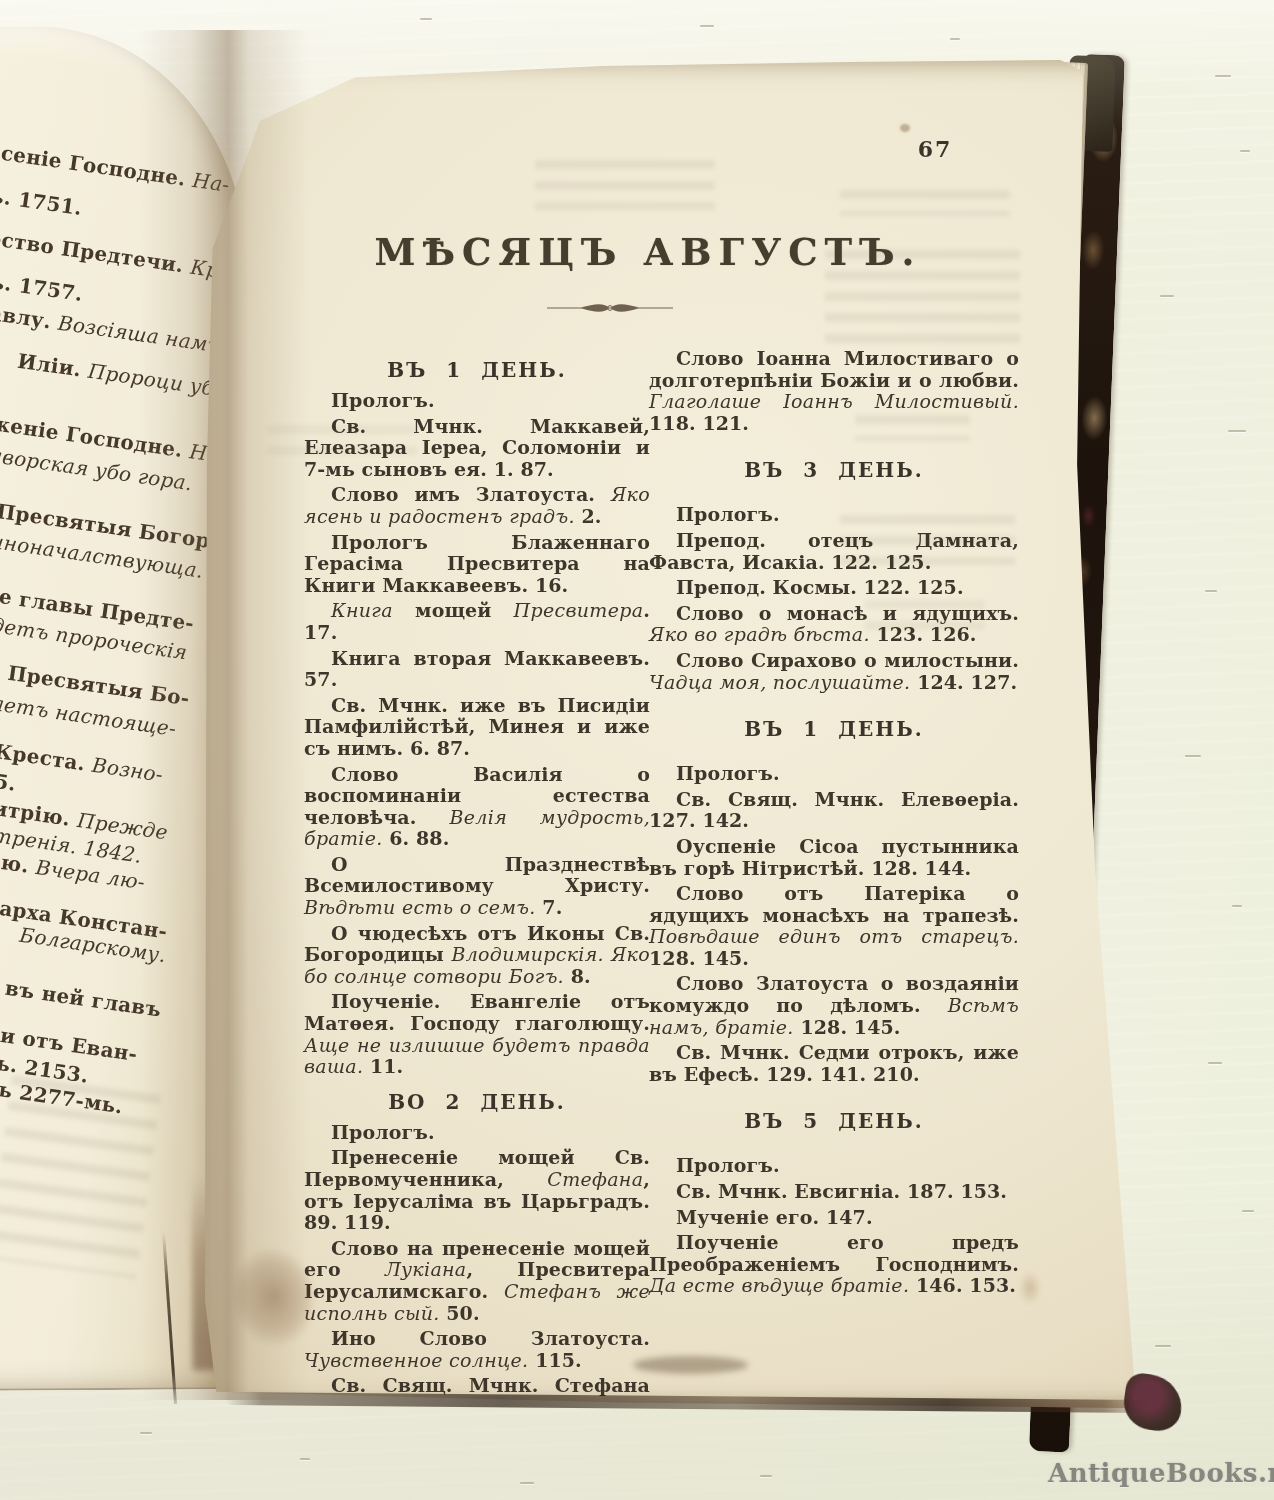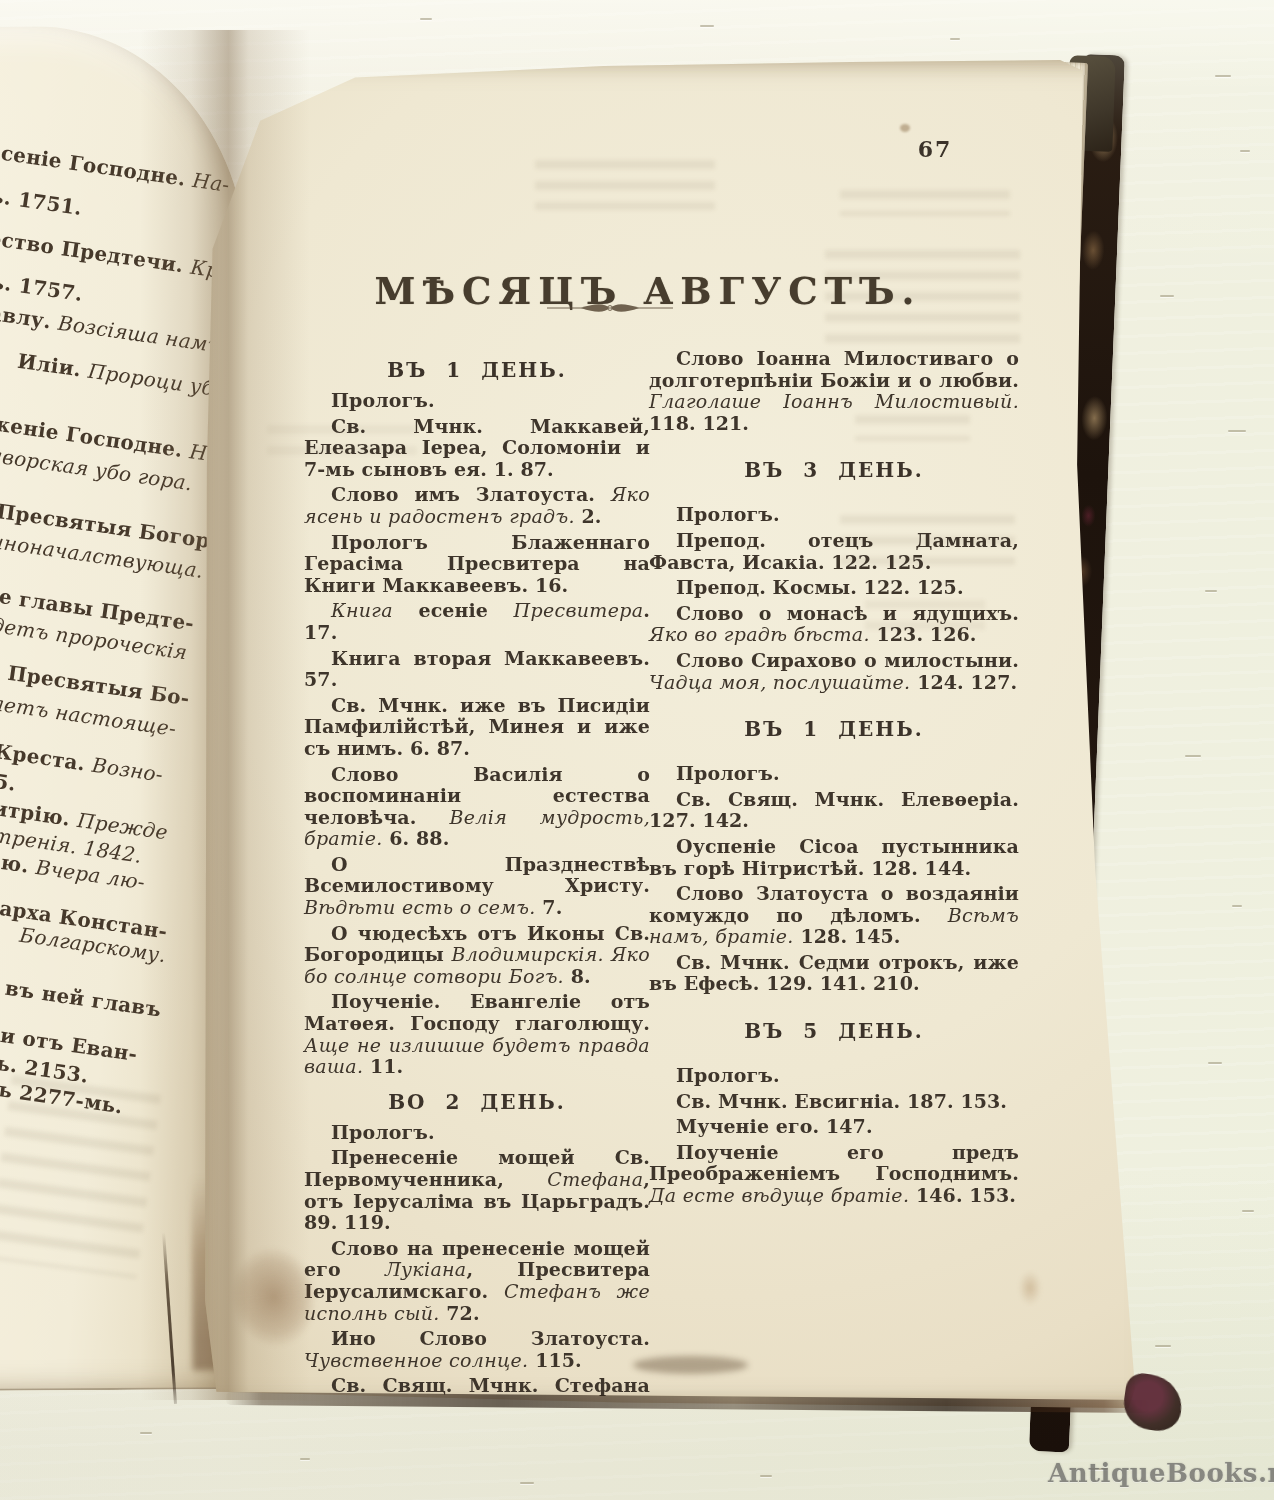--- a/index.html
+++ b/index.html
@@ -57,21 +57,21 @@
     clip-path:polygon(0.8% 14%,5.8% 4.5%,15.8% 1.3%,42% 0.45%,68% 0.15%,90% 0%,92.4% 0.8%,
       91.8% 30%,93.7% 60%,97.9% 98.6%,97.2% 100%,44% 99.6%,1.2% 98.8%,0% 92%,0.2% 30%);
     box-shadow:inset 0 18px 24px -16px rgba(150,128,92,.55),
                inset -14px 0 26px -14px rgba(150,128,92,.5),
                inset 22px 0 32px -18px rgba(140,115,80,.45),
                inset 0 -18px 24px -16px rgba(125,100,68,.55);}
   .page-number{position:absolute;left:700px;top:76px;width:60px;text-align:center;
     font-size:22px;font-weight:700;letter-spacing:2px;color:#3c332a;}
   .month-title{position:absolute;left:0;top:170px;width:100%;text-align:center;
     transform:translateX(-32px);font-size:37px;font-weight:700;letter-spacing:7px;color:#473d2e;
-    text-shadow:0 0 1px rgba(71,61,46,.4);margin-top:39px;}
+    text-shadow:0 0 1px rgba(71,61,46,.4);}
   .ornament{position:absolute;left:340px;top:240px;width:130px;height:14px;opacity:.85;}
   .col{position:absolute;text-align:justify;color:#3e352b;}
   .col-left{left:95px;top:298px;width:354px;}
   .col-right{left:440px;top:284px;width:378px;}
   .day-header{font-size:20px;font-weight:700;letter-spacing:2px;word-spacing:10px;
     text-align:center;color:#3c332a;margin:24px 0 22px;}
   .col-left .day-header{margin:12px 0 8px;}
   .col .day-section:first-child .day-header{margin-top:0;}
   .entry{margin:4px;font-size:19px;line-height:21.6px;font-weight:700;text-indent:27px;
     letter-spacing:.1px;}
@@ -187,33 +187,33 @@
       </svg>
     </div>
 
     <div class="col col-left" id="col-left">
         <div class="day-section">
           <div class="day-header">ВЪ 1 ДЕНЬ.</div>
           <p class="entry"><span>Прологъ.</span></p>
           <p class="entry"><span>Св. Мчнк. Маккавей, Елеазара Іереа, Соломоніи и 7-мь сыновъ ея. 1. 87.</span></p>
           <p class="entry"><span>Слово имъ Златоуста. </span><i>Яко ясень и радостенъ градъ.</i><span> 2.</span></p>
           <p class="entry"><span>Прологъ Блаженнаго Герасіма Пресвитера на Книги Маккавеевъ. 16.</span></p>
-          <p class="entry"><i>Книга</i><span> есеніе </span><i>Пресвитера</i><span>. 17.</span></p>
+          <p class="entry"><i>Книга</i><span> мощей </span><i>Пресвитера</i><span>. 17.</span></p>
           <p class="entry"><span>Книга вторая Маккавеевъ. 57.</span></p>
           <p class="entry"><span>Св. Мчнк. иже въ Писидіи Памфилійстѣй, Минея и иже съ нимъ. 6. 87.</span></p>
           <p class="entry"><span>Слово Василія о воспоминаніи естества человѣча. </span><i>Велія мудрость, братіе.</i><span> 6. 88.</span></p>
           <p class="entry"><span>О Празднествѣ Всемилостивому Христу. </span><i>Вѣдѣти есть о семъ.</i><span> 7.</span></p>
           <p class="entry"><span>О чюдесѣхъ отъ Иконы Св. Богородицы </span><i>Влодимирскія. Яко бо солнце сотвори Богъ.</i><span> 8.</span></p>
           <p class="entry"><span>Поученіе. Евангеліе отъ Матѳея. Господу глаголющу. </span><i>Аще не излишше будетъ правда ваша.</i><span> 11.</span></p>
         </div>
         <div class="day-section">
           <div class="day-header">ВО 2 ДЕНЬ.</div>
           <p class="entry"><span>Прологъ.</span></p>
           <p class="entry"><span>Пренесеніе мощей Св. Первомученника, </span><i>Стефана</i><span>, отъ Іерусаліма въ Царьградъ. 89. 119.</span></p>
-          <p class="entry"><span>Слово на пренесеніе мощей его </span><i>Лукіана</i><span>, Пресвитера Іерусалимскаго. </span><i>Стефанъ же исполнь сый.</i><span> 72.</span></p>
+          <p class="entry"><span>Слово на пренесеніе мощей его </span><i>Лукіана</i><span>, Пресвитера Іерусалимскаго. </span><i>Стефанъ же исполнь сый.</i><span> 50.</span></p>
           <p class="entry"><span>Ино Слово Златоуста. </span><i>Чувственное солнце.</i><span> 115.</span></p>
           <p class="entry"><span>Св. Свящ. Мчнк. Стефана Папы Рімскаго и дружины его. 117. 121.</span></p>
           <p class="entry"><span>Мученіе его. 89.</span></p>
           <p class="entry"><span>Св. Мчнк. Дады, Максима, Кинтиліана. 117. 120.</span></p>
         </div>
       </div>
     <div class="col col-right" id="col-right">
         <div class="day-section">
           <p class="entry"><span>Слово Іоанна Милостиваго о долготерпѣніи Божіи и о любви. </span><i>Глаголаше Іоаннъ Милостивый.</i><span> 118. 121.</span></p>
         </div>
@@ -223,20 +223,21 @@
           <p class="entry"><span>Препод. отецъ Дамната, Фавста, Исакіа. 122. 125.</span></p>
           <p class="entry"><span>Препод. Космы. 122. 125.</span></p>
           <p class="entry"><span>Слово о монасѣ и ядущихъ. </span><i>Яко во градѣ бѣста.</i><span> 123. 126.</span></p>
           <p class="entry"><span>Слово Сирахово о милостыни. </span><i>Чадца моя, послушайте.</i><span> 124. 127.</span></p>
         </div>
         <div class="day-section">
           <div class="day-header">ВЪ 1 ДЕНЬ.</div>
           <p class="entry"><span>Прологъ.</span></p>
           <p class="entry"><span>Св. Свящ. Мчнк. Елевѳеріа. 127. 142.</span></p>
           <p class="entry"><span>Оуспеніе Сісоа пустынника въ горѣ Нітристѣй. 128. 144.</span></p>
+          <p class="entry"><span>Слово отъ Патеріка о ядущихъ монасѣхъ на трапезѣ. </span><i>Повѣдаше единъ отъ старецъ.</i><span> 128. 145.</span></p>
           <p class="entry"><span>Слово Златоуста о воздаяніи комуждо по дѣломъ. </span><i>Всѣмъ намъ, братіе.</i><span> 128. 145.</span></p>
           <p class="entry"><span>Св. Мчнк. Седми отрокъ, иже въ Ефесѣ. 129. 141. 210.</span></p>
         </div>
         <div class="day-section">
           <div class="day-header">ВЪ 5 ДЕНЬ.</div>
           <p class="entry"><span>Прологъ.</span></p>
           <p class="entry"><span>Св. Мчнк. Евсигніа. 187. 153.</span></p>
           <p class="entry"><span>Мученіе его. 147.</span></p>
           <p class="entry"><span>Поученіе его предъ Преображеніемъ Господнимъ. </span><i>Да есте вѣдуще братіе.</i><span> 146. 153.</span></p>
         </div>

